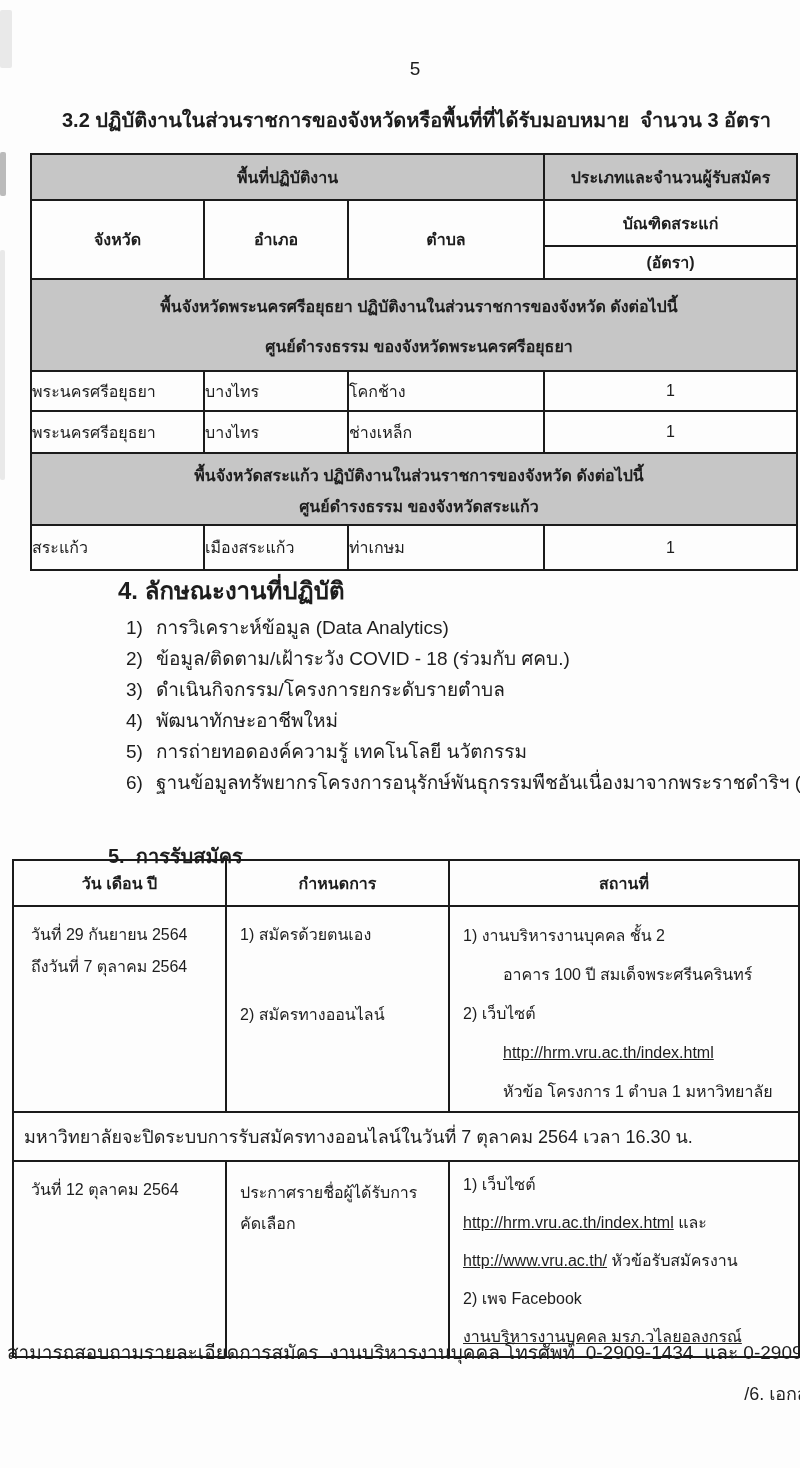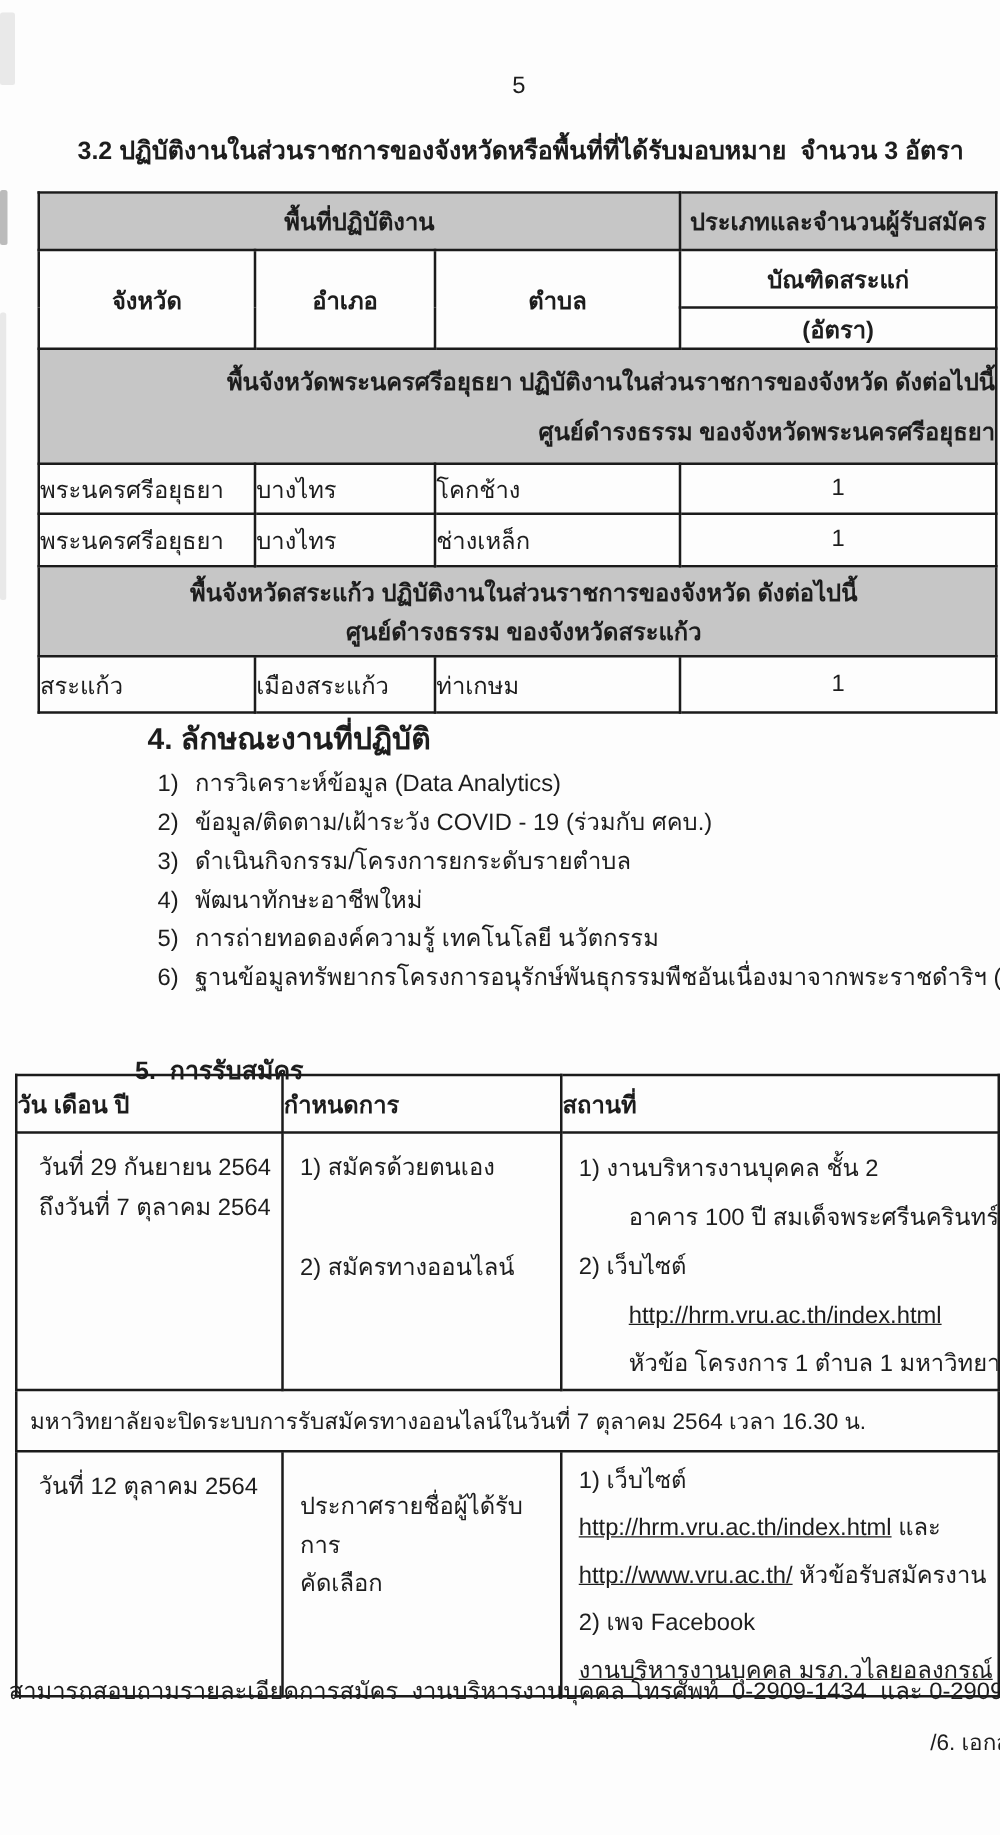--- a/index.html
+++ b/index.html
@@ -11,57 +11,57 @@
   
   .smudge{position:absolute;background:#d8d8d8;opacity:.55;border-radius:2px;}
   .smudge.dark{background:#6a6a6a;opacity:.45;}
   
   .page-number{left:400px;top:58px;width:30px;text-align:center;font-size:19px;}
   .h32{left:62px;top:104px;font-size:20px;font-weight:bold;white-space:pre;}
   .h4{left:118px;top:571px;font-size:24px;font-weight:bold;}
   .h5{left:108px;top:840px;font-size:20px;font-weight:bold;white-space:pre;}
   
   table{border-collapse:collapse;position:absolute;table-layout:fixed;background:transparent;}
-  td{border:2px solid #1b1b1b;font-size:19px;padding:0;overflow:hidden;}
+  td{border:2px solid #1b1b1b;font-size:16px;padding:0;overflow:hidden;}
   
   .t1{left:30px;top:153px;width:766px;}
   .t1 td{text-align:center;vertical-align:middle;}
   .gray-bg{background:#c6c6c6;}
   .bold{font-weight:bold;}
   .h44{height:44px;}
   .h31{height:31px;}
   .band{background:#c6c6c6;text-align:left;font-weight:bold;}
   .band.b1{height:86px;}
-  .band.b1 div{line-height:40px;padding-left:10px;text-align:right;}
+  .band.b1 div{line-height:40px;padding-left:10px;}
   .band.b1{padding-top:4px;}
   .band.b2{height:67px;padding-top:3px;}
   .band.b2 div{line-height:31px;padding-left:10px;}
   .dr1{height:40px;} .dr2{height:42px;} .dr3{height:45px;}
   .t1 .tl{text-align:left;}
   
   .list4{left:126px;top:612px;}
   .list4 .li{height:31px;line-height:31px;font-size:19px;white-space:nowrap;}
   .list4 .num{display:inline-block;width:30px;}
   
   .t2{left:12px;top:859px;width:786px;}
   .t2 td{vertical-align:top;text-align:left;}
-  .t2 .th{height:44px;text-align:left;vertical-align:middle;font-weight:bold;}
+  .t2 .th{height:44px;text-align:center;vertical-align:middle;font-weight:bold;}
   .t2 .r1{height:190px;} .t2 .r2{height:182px;}
   .t2 .notice-cell{height:47px;vertical-align:middle;padding-left:10px;font-size:18px;}
   .c1r1 div{line-height:32px;padding-left:17px;}
   .c1r1{padding-top:12px;}
   .c2r1{padding-top:12px;}
   .c2r1 div{line-height:32px;padding-left:13px;}
   .c2r1 .it2{margin-top:48px;}
   .c3r1{padding-top:9px;}
   .c3r1 div{line-height:39px;padding-left:13px;white-space:nowrap;}
   .c3r1 div.ind{padding-left:53px;}
   .c1r2{padding-top:13px;}
   .c1r2 div{line-height:30px;padding-left:17px;}
-  .c2r2{padding-top:28px;}
+  .c2r2{padding-top:15px;}
   .c2r2 div{line-height:31px;padding-left:13px;}
   .c3r2{padding-top:4px;}
   .c3r2 div{line-height:38px;padding-left:13px;white-space:nowrap;}
   .u{text-decoration:underline;}
   
   .footer-contact{left:7px;top:1337px;width:793px;font-size:19px;white-space:pre;}
   .page-ref{top:1379px;right:-8px;font-size:18px;white-space:nowrap;}
 </style>
 </head>
 <body>
@@ -127,21 +127,21 @@
         <td class="tl">ท่าเกษม</td>
         <td>1</td>
       </tr>
     </tbody>
   </table>
 
   <div class="abs h4">4. ลักษณะงานที่ปฏิบัติ</div>
 
   <div class="abs list4">
     <div class="li"><span class="num">1)</span><span>การวิเคราะห์ข้อมูล (Data Analytics)</span></div>
-    <div class="li"><span class="num">2)</span><span>ข้อมูล/ติดตาม/เฝ้าระวัง COVID - 19 (ร่วมกับ ศคบ.)</span></div>
+    <div class="li"><span class="num">2)</span><span>ข้อมูล/ติดตาม/เฝ้าระวัง COVID - 18 (ร่วมกับ ศคบ.)</span></div>
     <div class="li"><span class="num">3)</span><span>ดำเนินกิจกรรม/โครงการยกระดับรายตำบล</span></div>
     <div class="li"><span class="num">4)</span><span>พัฒนาทักษะอาชีพใหม่</span></div>
     <div class="li"><span class="num">5)</span><span>การถ่ายทอดองค์ความรู้ เทคโนโลยี นวัตกรรม</span></div>
     <div class="li"><span class="num">6)</span><span>ฐานข้อมูลทรัพยากรโครงการอนุรักษ์พันธุกรรมพืชอันเนื่องมาจากพระราชดำริฯ (อพ.สธ.)</span></div>
   </div>
 
   <div class="abs h5">5.  การรับสมัคร</div>
 
   <table class="t2">
     <colgroup>

